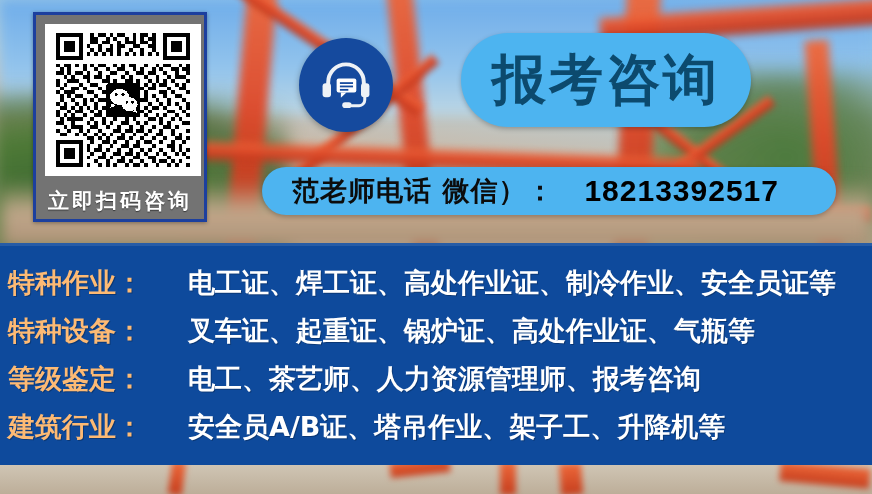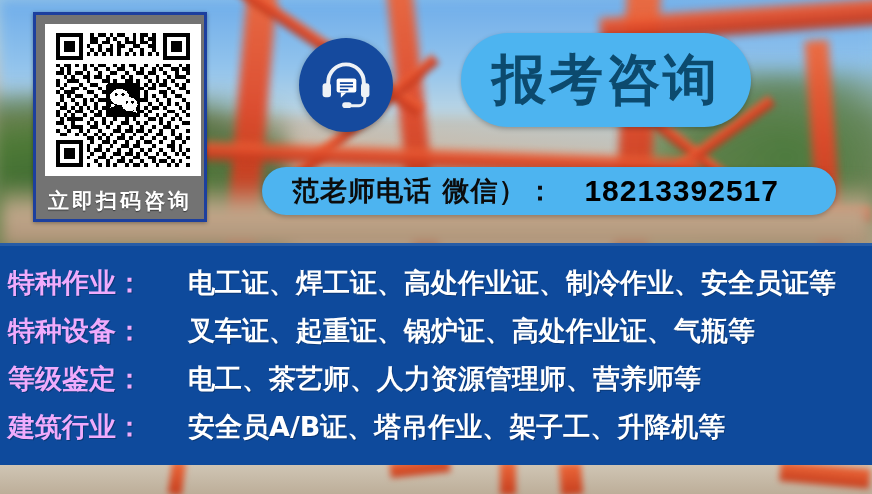--- a/index.html
+++ b/index.html
@@ -155,21 +155,21 @@
     position:absolute; left:0; top:0; width:100%; height:3px;
     background: rgba(255,255,255,.10);
   }
   .row {
     display: flex;
     align-items: baseline;
     height: 48px;
     white-space: nowrap;
   }
   .row .cat {
-    color: #f0abfc;
+    color: #fdba74;
     font-size: 27px;
     font-weight: 700;
     letter-spacing: 0px;
     font-family: "DejaVu Sans", "Liberation Sans", sans-serif;
     text-shadow: 1px 1px 0 rgba(0,0,0,.25);
     width: 152px;
     flex: 0 0 152px;
   }
   .row .items {
     color: #ffffff;
@@ -648,21 +648,21 @@
       <span class="items">电工证、焊工证、高处作业证、制冷作业、安全员证等</span>
     </div>
 
     <div class="row">
       <span class="cat">特种设备：</span>
       <span class="items">叉车证、起重证、锅炉证、高处作业证、气瓶等</span>
     </div>
 
     <div class="row">
       <span class="cat">等级鉴定：</span>
-      <span class="items">电工、茶艺师、人力资源管理师、营养师等</span>
+      <span class="items">电工、茶艺师、人力资源管理师、报考咨询</span>
     </div>
 
     <div class="row">
       <span class="cat">建筑行业：</span>
       <span class="items">安全员A/B证、塔吊作业、架子工、升降机等</span>
     </div>
 
   </div>
 
   <div class="footer-photo">

